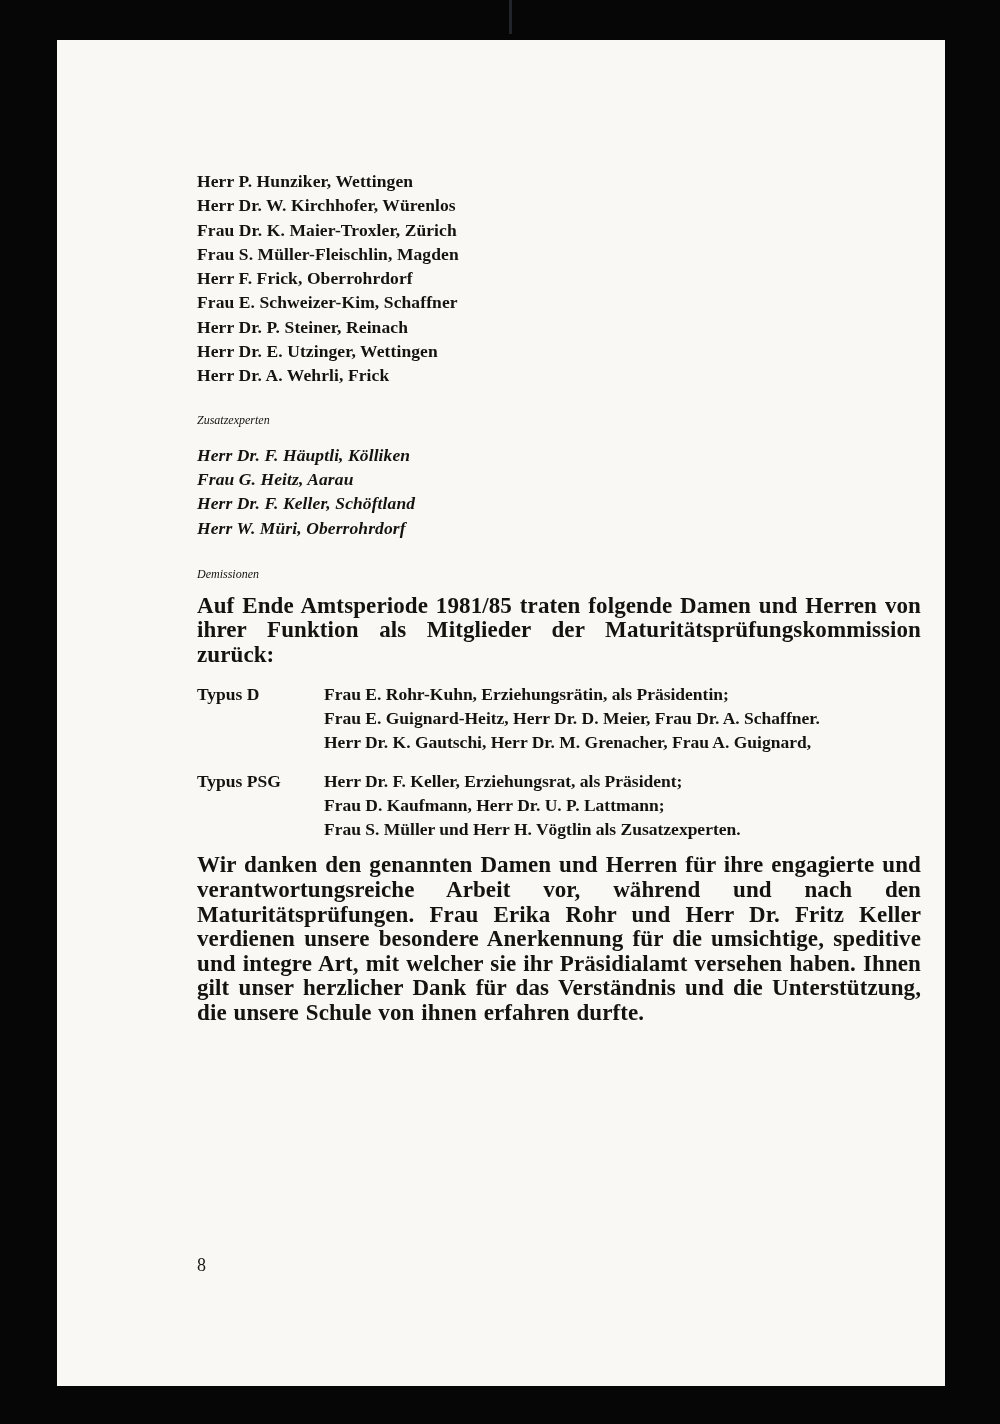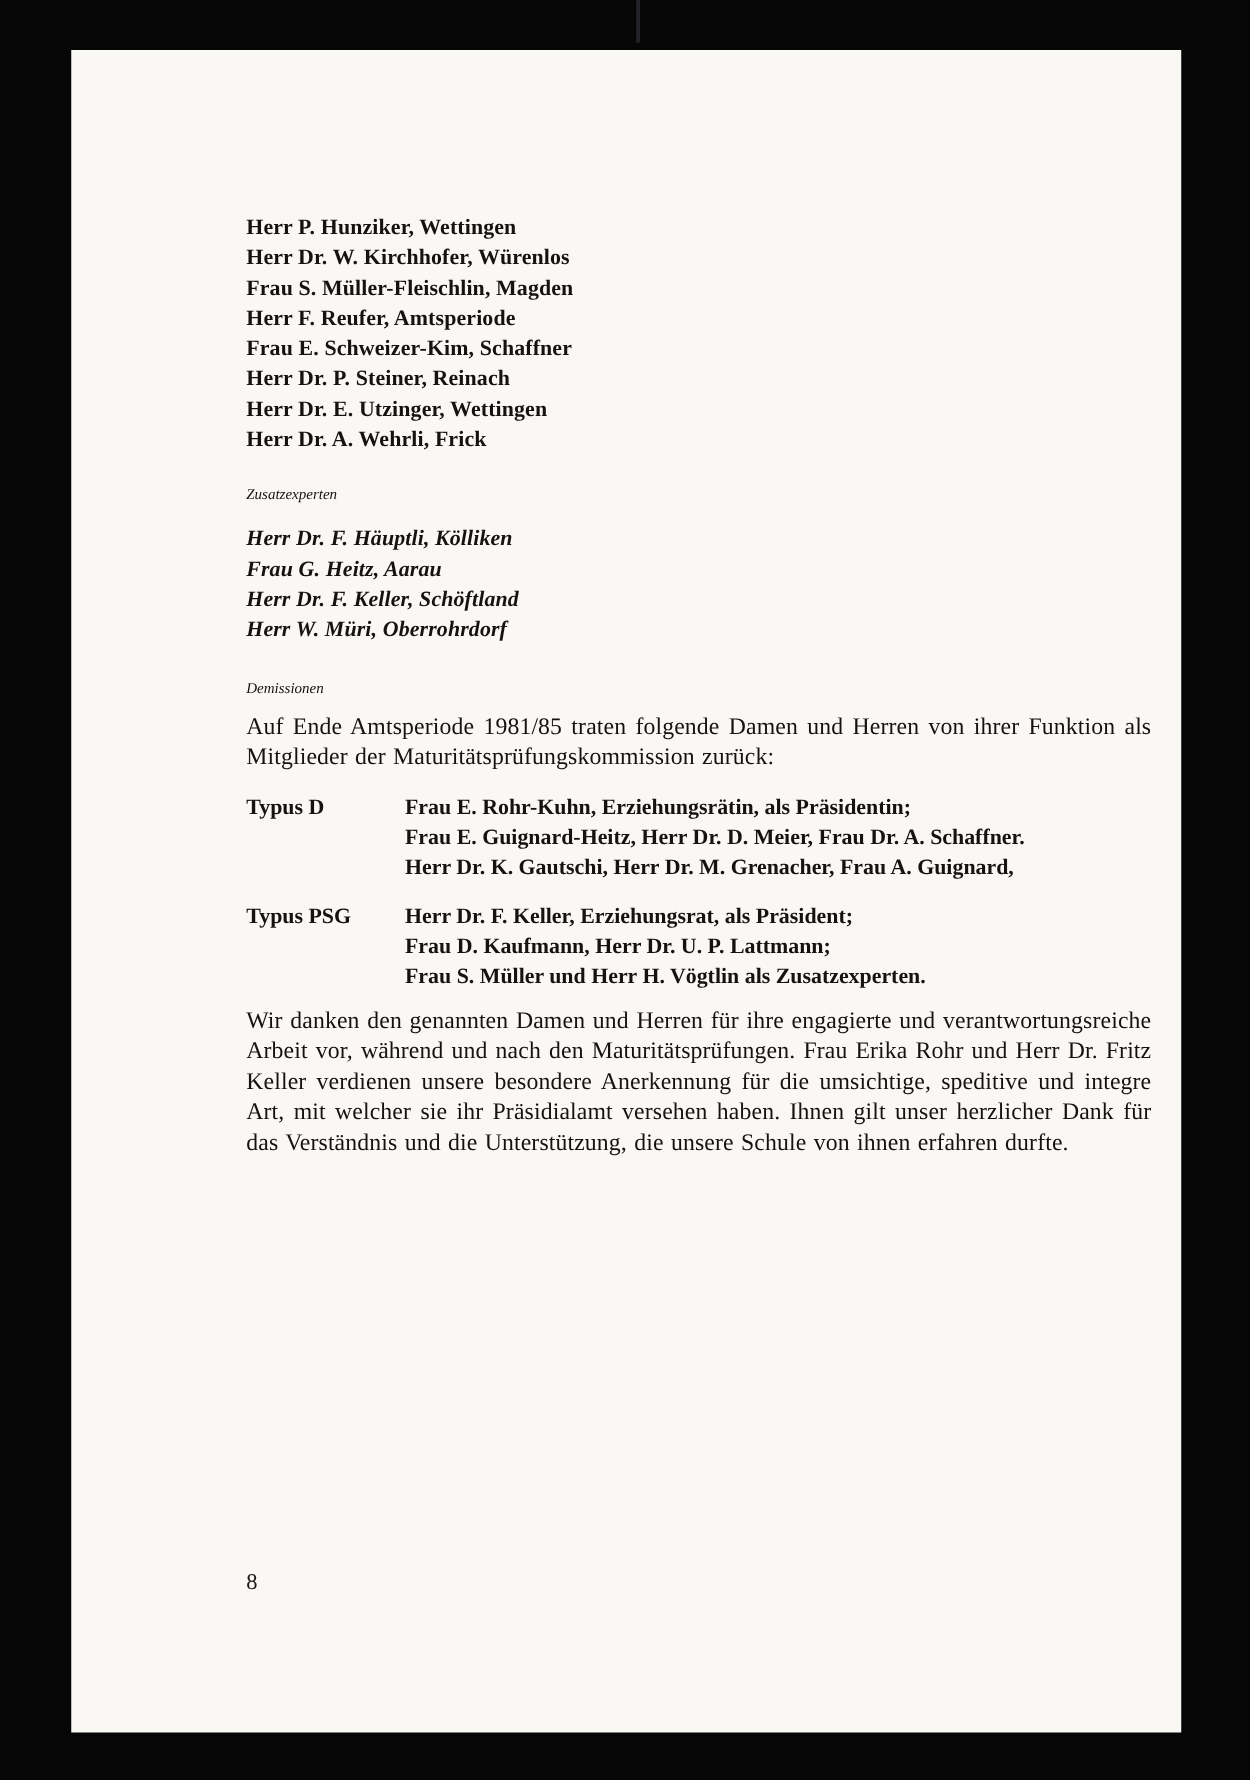--- a/index.html
+++ b/index.html
@@ -41,22 +41,22 @@
   .section-heading {
     font-style: italic;
     font-weight: 400;
     font-size: 12px;
     line-height: 24px;
   }
   .h-zusatz { margin-top: 20px; }
   .h-demis { margin-top: 22px; }
   .para {
     margin: 0;
-    font-size: 19px;
-    font-weight: 400;
+    font-size: 23px;
+    font-weight: 700;
     line-height: 24.6px;
     text-align: justify;
     letter-spacing: 0.1px;
     word-spacing: 1px;
   }
   .intro { margin-top: 8px; }
   .closing { margin-top: 12px; }
   .typus-row {
     display: flex;
     margin-top: 14px;
@@ -90,22 +90,23 @@
 <body>
 
 <div class="artifact-line"></div>
 
 <div class="page">
   <div class="content">
 
     <div class="name-list first-list">
       <div class="line">Herr P. Hunziker, Wettingen</div>
       <div class="line">Herr Dr. W. Kirchhofer, Würenlos</div>
+      <div class="line">Frau Dr. K. Maier-Troxler, Zürich</div>
       <div class="line">Frau S. Müller-Fleischlin, Magden</div>
-      <div class="line">Herr F. Reufer, Amtsperiode</div>
+      <div class="line">Herr F. Frick, Oberrohrdorf</div>
       <div class="line">Frau E. Schweizer-Kim, Schaffner</div>
       <div class="line">Herr Dr. P. Steiner, Reinach</div>
       <div class="line">Herr Dr. E. Utzinger, Wettingen</div>
       <div class="line">Herr Dr. A. Wehrli, Frick</div>
     </div>
 
     <div class="section-heading h-zusatz">Zusatzexperten</div>
 
     <div class="name-list list2">
       <div class="line">Herr Dr. F. Häuptli, Kölliken</div>

